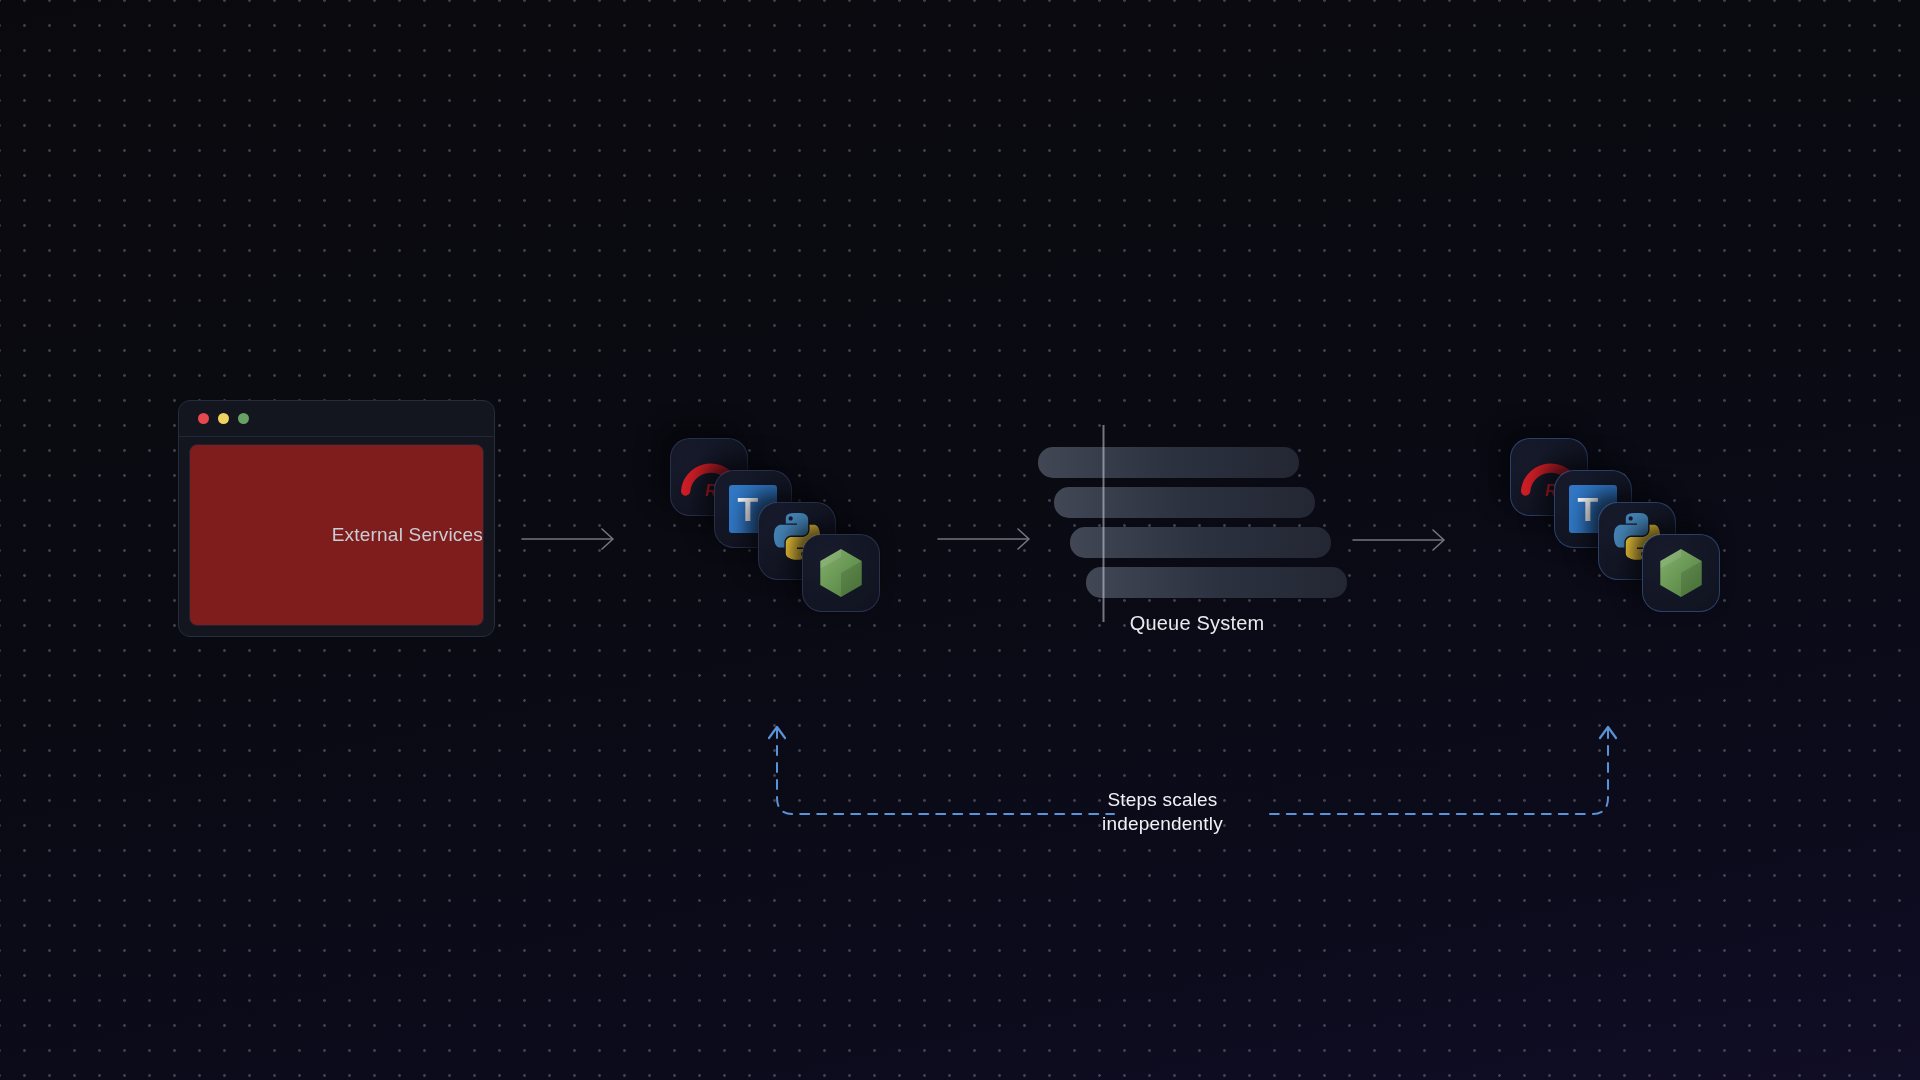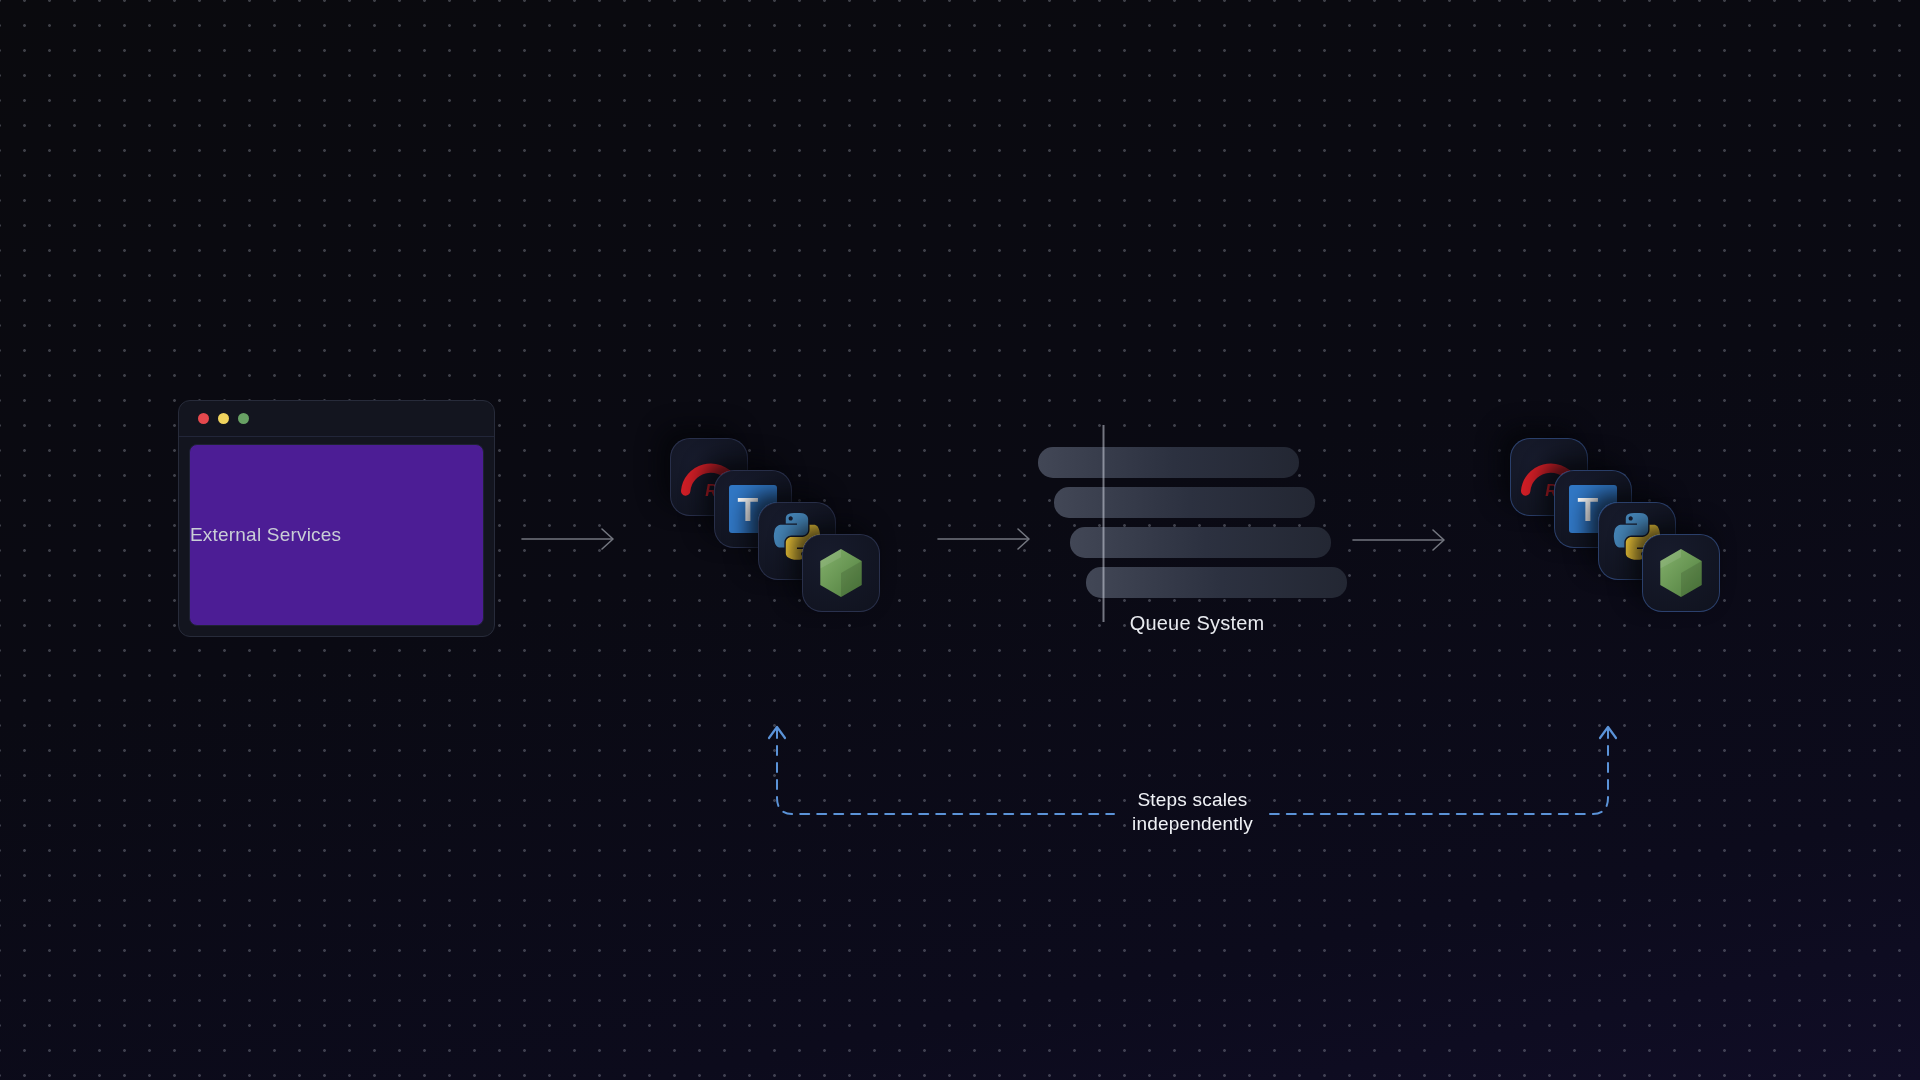--- a/index.html
+++ b/index.html
@@ -22,22 +22,22 @@
   .window-bar{
     height:35px;display:flex;align-items:center;gap:9px;
     padding-left:19px;border-bottom:1px solid #222639;
   }
   .tl-dot{width:11px;height:11px;border-radius:50%;}
   .tl-red{background:#e5484d;}
   .tl-yellow{background:#f0d35e;}
   .tl-green{background:#68a164;}
   .window-body{
     position:absolute;left:10px;right:10px;top:43px;bottom:10px;
-    background:#4c1d95;border-radius:8px;border:1px solid #1e2233;
-    display:flex;align-items:center;justify-content:flex-start;
+    background:#7f1d1d;border-radius:8px;border:1px solid #1e2233;
+    display:flex;align-items:center;justify-content:flex-end;
   }
   .window-title{color:#c9ced6;font-size:19px;letter-spacing:.2px;}
 
   
   .overlay{position:absolute;left:0;top:0;width:1920px;height:1080px;pointer-events:none;}
 
   
   .card{
     position:absolute;width:78px;height:78px;border-radius:20px;
     background:radial-gradient(130% 130% at 32% 28%, #171b2c 0%, #10131f 70%, #0e1019 100%);
@@ -57,21 +57,21 @@
     position:absolute;width:261px;height:31px;border-radius:15px;
     background:linear-gradient(90deg,#424756 0%,#2c3140 52%,#232733 100%);
   }
   .queue-label{
     position:absolute;left:1037px;top:612px;width:320px;text-align:center;
     color:#e8eaef;font-size:20px;letter-spacing:.2px;
   }
 
   
   .note-label{
-    position:absolute;left:1115px;top:788px;width:155px;text-align:center;
+    position:absolute;left:1085px;top:788px;width:155px;text-align:center;
     color:#f0f2f6;font-size:19px;line-height:24px;letter-spacing:.2px;
   }
 </style>
 </head>
 <body>
 
 <div class="stage">
 
   <div class="window">
     <div class="window-bar">

